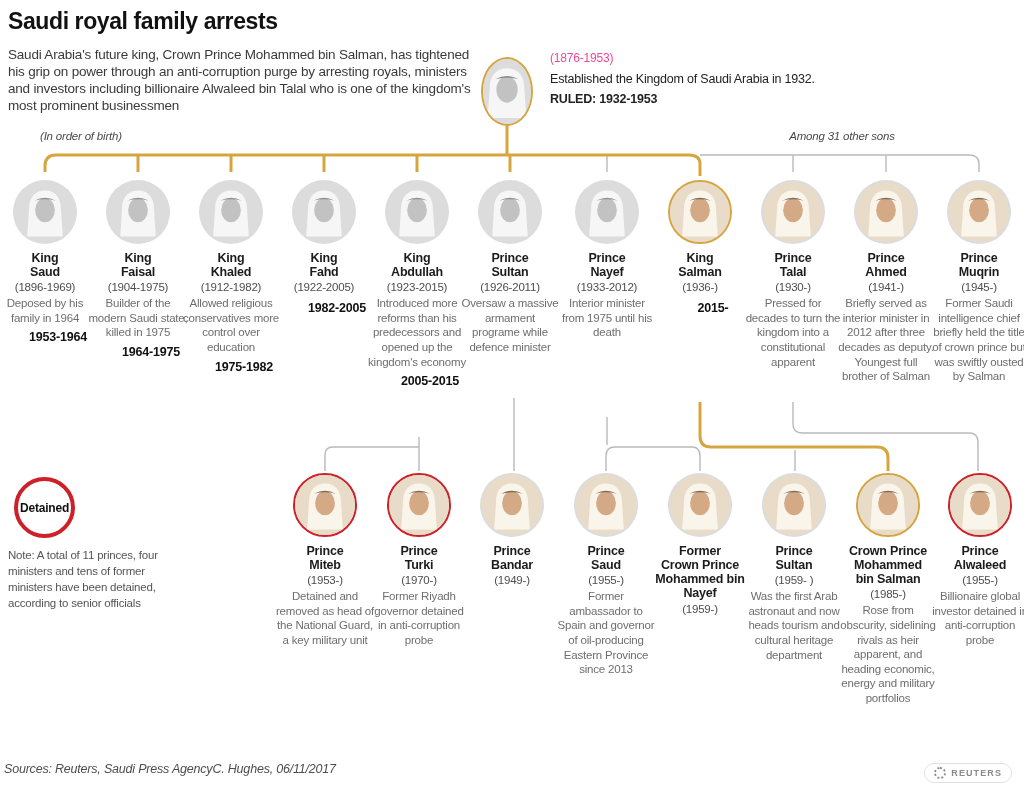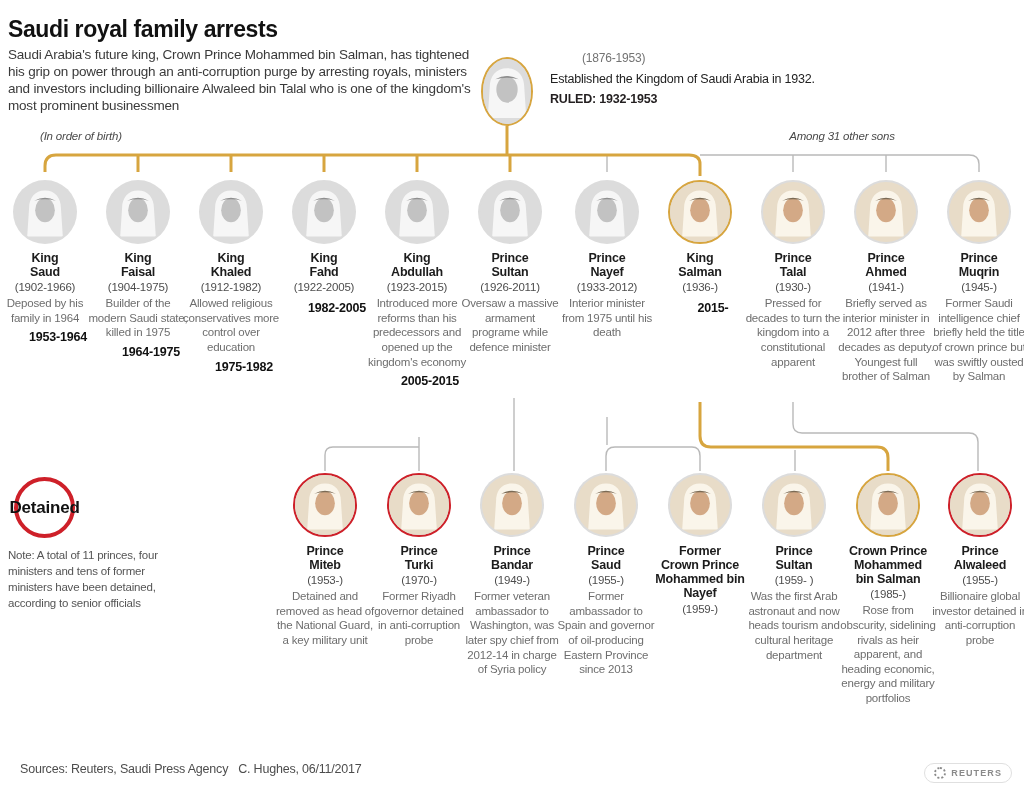--- a/index.html
+++ b/index.html
@@ -2,47 +2,47 @@
 <html><head>
 <meta charset="utf-8">
 <style>
   html,body{margin:0;padding:0;}
   body{
     width:1024px;height:800px;position:relative;background:#ffffff;
     font-family:"Liberation Sans",sans-serif;color:#231f20;overflow:hidden;
     letter-spacing:-0.2px;
   }
   .abs{position:absolute;}
-  #title{left:8px;top:16px;font-size:23px;font-weight:bold;letter-spacing:-0.4px;color:#111;}
+  #title{left:8px;top:8px;font-size:23px;font-weight:bold;letter-spacing:-0.4px;color:#111;}
   #intro{left:8px;top:46px;width:468px;font-size:13.5px;line-height:17px;color:#3a3a3a;}
   #order-note{left:40px;top:130px;font-size:11.5px;font-style:italic;color:#4a4a4a;}
   #among-note{left:768px;top:130px;width:148px;text-align:center;font-size:11.5px;font-style:italic;color:#4a4a4a;}
   #patriarch-portrait{left:481px;top:57px;width:52px;height:69px;border-radius:50%;
     border:2.5px solid #D7A53F;overflow:hidden;background:#dcdcdc;box-sizing:border-box;z-index:2;}
   #patriarch-info{left:550px;top:50px;width:330px;}
   #patriarch-info .p-name{font-size:13px;font-weight:bold;}
-  #patriarch-info .p-years{font-size:12px;color:#737373;margin-top:1px;margin-left:32px;}
+  #patriarch-info .p-years{font-size:12px;color:#ec4899;margin-top:1px;}
   #patriarch-info .p-desc{font-size:12.5px;color:#222;margin-top:7px;}
   #patriarch-info .p-ruled{font-size:12.5px;font-weight:bold;margin-top:4px;}
   #tree-svg{left:0;top:0;z-index:1;}
   .col{position:absolute;width:100px;display:flex;flex-direction:column;align-items:center;
     text-align:center;z-index:3;}
   .portrait{width:64px;height:64px;border-radius:50%;overflow:hidden;box-sizing:border-box;
     border:2.5px solid transparent;margin-bottom:7px;background:#dcdcdc;flex:none;}
   .portrait.ring-gold{border-color:#D7A53F;}
   .portrait.ring-red{border-color:#CE2029;}
   .p-name{font-size:12.5px;font-weight:bold;line-height:1.13;white-space:pre-line;color:#1c1c1c;}
   .p-years{font-size:11.5px;color:#4d4d4d;margin:2px 0 3px;}
   .p-desc{font-size:11.5px;color:#6e6e6e;line-height:1.27;}
   .p-reign{font-size:12.5px;font-weight:bold;margin-top:5px;color:#111;margin-left:26px;}
   #legend-circle{left:14px;top:477px;width:61px;height:61px;border-radius:50%;
     border:4px solid #CE2029;box-sizing:border-box;display:flex;align-items:center;
-    justify-content:center;font-size:17px;font-weight:bold;color:#111;background:#fff;z-index:3;}
+    justify-content:center;font-size:12px;font-weight:bold;color:#111;background:#fff;z-index:3;}
   #legend-note{left:8px;top:548px;width:160px;font-size:11.5px;line-height:1.38;color:#555;}
-  #footer{left:20px;top:762px;display:flex;gap:10px;font-size:12.5px;color:#4d4d4d;}
+  #footer{left:4px;top:762px;display:flex;gap:0;font-size:12.5px;color:#4d4d4d;font-style:italic;}
   #reuters-logo{right:12px;top:763px;display:flex;align-items:center;gap:5px;
     border:1px solid #e0e0e0;border-radius:11px;padding:3px 9px;background:#fff;}
   #reuters-logo .orb{width:12px;height:12px;border-radius:50%;border:2px dotted #8a8a8a;box-sizing:border-box;}
   #reuters-logo .word{font-size:9px;font-weight:bold;color:#8a8a8a;letter-spacing:1.1px;}
 </style>
 </head>
 <body>
 
 <div class="abs" id="title">Saudi royal family arrests</div>
 <div class="abs" id="intro">Saudi Arabia's future king, Crown Prince Mohammed bin Salman, has tightened his grip on power through an anti-corruption purge by arresting royals, ministers and investors including billionaire Alwaleed bin Talal who is one of the kingdom's most prominent businessmen</div>
@@ -100,21 +100,21 @@
 <div id="people">
     <div class="col" style="left: -5px; top: 180px;">
       <div class="portrait"><svg viewBox="0 0 64 64" width="100%" height="100%" preserveAspectRatio="xMidYMid slice">
           <rect width="64" height="64" fill="#dcdcdc"></rect>
           <path d="M32 9 C21 9 15 17 15 28 L13 58 L51 58 L49 28 C49 17 43 9 32 9 Z" fill="#f6f6f6"></path>
           <ellipse cx="32" cy="30" rx="10.5" ry="13" fill="#c2c2c2"></ellipse>
           <path d="M20.5 20 Q32 13.5 43.5 20 Q32 17 20.5 20 Z" fill="#8f8f8f"></path>
         </svg></div>
       <div class="p-name">King
 Saud</div>
-      <div class="p-years">(1902-1966)</div>
+      <div class="p-years">(1896-1969)</div>
       <div class="p-desc">Deposed by his family in 1964</div>
       <div class="p-reign">1953-1964</div>
     </div>
     <div class="col" style="left: 88px; top: 180px;">
       <div class="portrait"><svg viewBox="0 0 64 64" width="100%" height="100%" preserveAspectRatio="xMidYMid slice">
           <rect width="64" height="64" fill="#dcdcdc"></rect>
           <path d="M32 9 C21 9 15 17 15 28 L13 58 L51 58 L49 28 C49 17 43 9 32 9 Z" fill="#f6f6f6"></path>
           <ellipse cx="32" cy="30" rx="10.5" ry="13" fill="#c2c2c2"></ellipse>
           <path d="M20.5 20 Q32 13.5 43.5 20 Q32 17 20.5 20 Z" fill="#8f8f8f"></path>
         </svg></div>
@@ -261,21 +261,20 @@
     <div class="col" style="left: 462px; top: 473px;">
       <div class="portrait"><svg viewBox="0 0 64 64" width="100%" height="100%" preserveAspectRatio="xMidYMid slice">
           <rect width="64" height="64" fill="#e8dcc8"></rect>
           <path d="M32 9 C21 9 15 17 15 28 L13 58 L51 58 L49 28 C49 17 43 9 32 9 Z" fill="#faf5ea"></path>
           <ellipse cx="32" cy="30" rx="10.5" ry="13" fill="#d3a986"></ellipse>
           <path d="M20.5 20 Q32 13.5 43.5 20 Q32 17 20.5 20 Z" fill="#7a6a55"></path>
         </svg></div>
       <div class="p-name">Prince
 Bandar</div>
       <div class="p-years">(1949-)</div>
-      <div class="p-desc">Former veteran ambassador to Washington, was later spy chief from 2012-14 in charge of Syria policy</div>
     </div>
     <div class="col" style="left: 556px; top: 473px;">
       <div class="portrait"><svg viewBox="0 0 64 64" width="100%" height="100%" preserveAspectRatio="xMidYMid slice">
           <rect width="64" height="64" fill="#e8dcc8"></rect>
           <path d="M32 9 C21 9 15 17 15 28 L13 58 L51 58 L49 28 C49 17 43 9 32 9 Z" fill="#faf5ea"></path>
           <ellipse cx="32" cy="30" rx="10.5" ry="13" fill="#d3a986"></ellipse>
           <path d="M20.5 20 Q32 13.5 43.5 20 Q32 17 20.5 20 Z" fill="#7a6a55"></path>
         </svg></div>
       <div class="p-name">Prince
 Saud</div>

